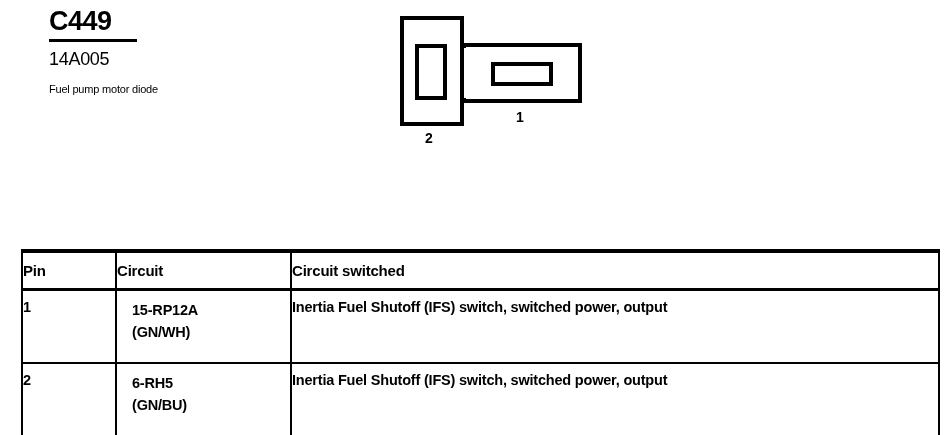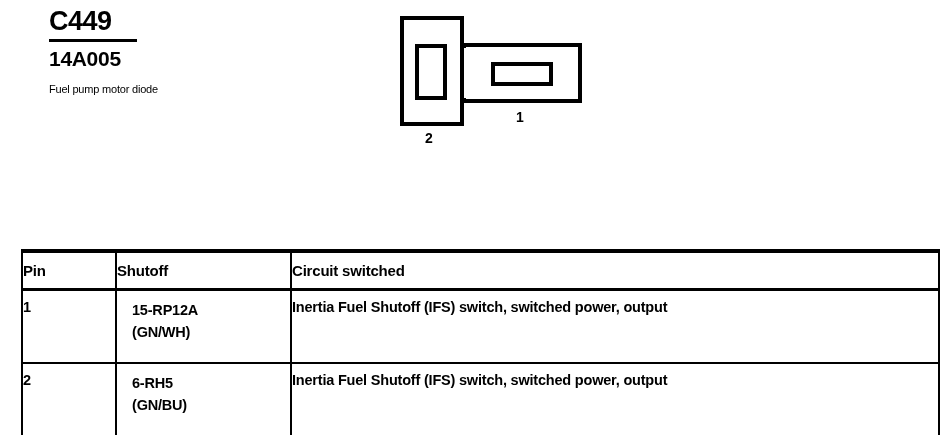--- a/index.html
+++ b/index.html
@@ -32,22 +32,22 @@
     height: 30px;
   }
   #connector-id-underline {
     width: 88px;
     height: 3px;
     background: #000;
     margin-top: 3px;
     margin-bottom: 5px;
   }
   #part-number {
-    font-size: 21px;
-    font-weight: bold;
+    font-size: 18px;
+    font-weight: normal;
     letter-spacing: -0.3px;
     line-height: 24px;
     height: 24px;
   }
   #description {
     margin-top: 11px;
     font-size: 11px;
     font-weight: normal;
     line-height: 14px;
     letter-spacing: -0.2px;
@@ -186,21 +186,21 @@
   <div class="conn-inner" id="slot-left"></div>
   <div class="pin-label" id="pin-label-2">2</div>
   <div class="pin-label" id="pin-label-1">1</div>
 </div>
 
 <div id="pin-table-wrap">
   <table id="pin-table">
     <thead>
       <tr>
         <th class="col-pin">Pin</th>
-        <th class="col-circuit">Shutoff</th>
+        <th class="col-circuit">Circuit</th>
         <th>Circuit switched</th>
       </tr>
     </thead>
     <tbody>
       <tr>
         <td class="col-pin">1</td>
         <td class="col-circuit">
           <span class="cell-line">15-RP12A</span>
           <span class="cell-line">(GN/WH)</span>
         </td>

